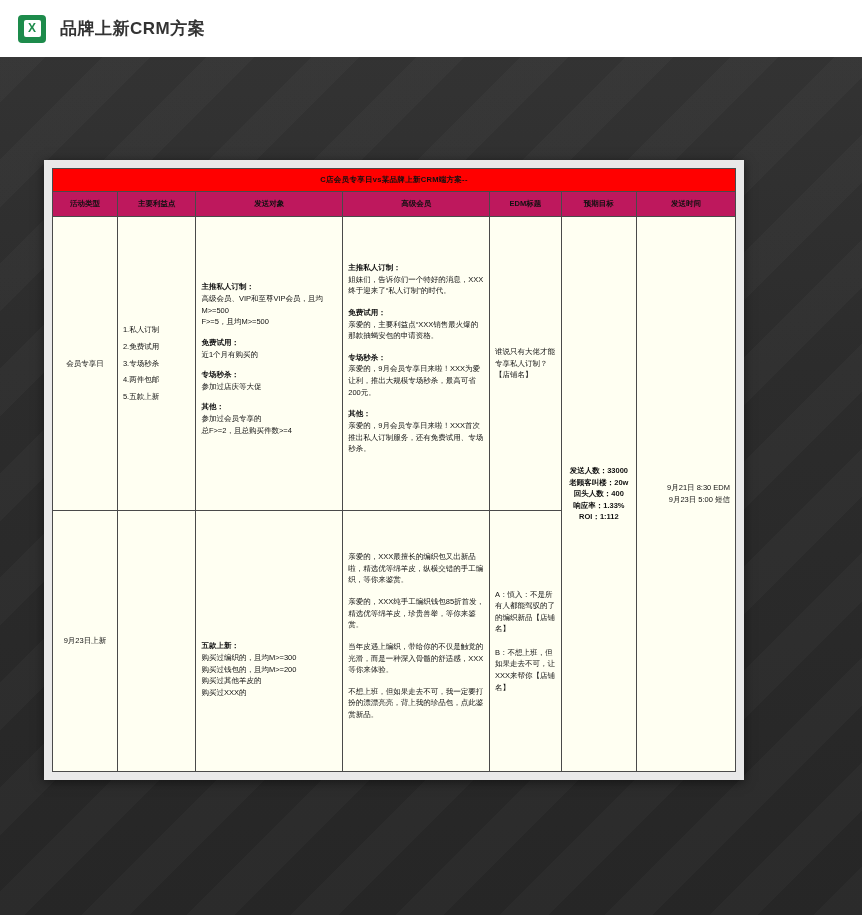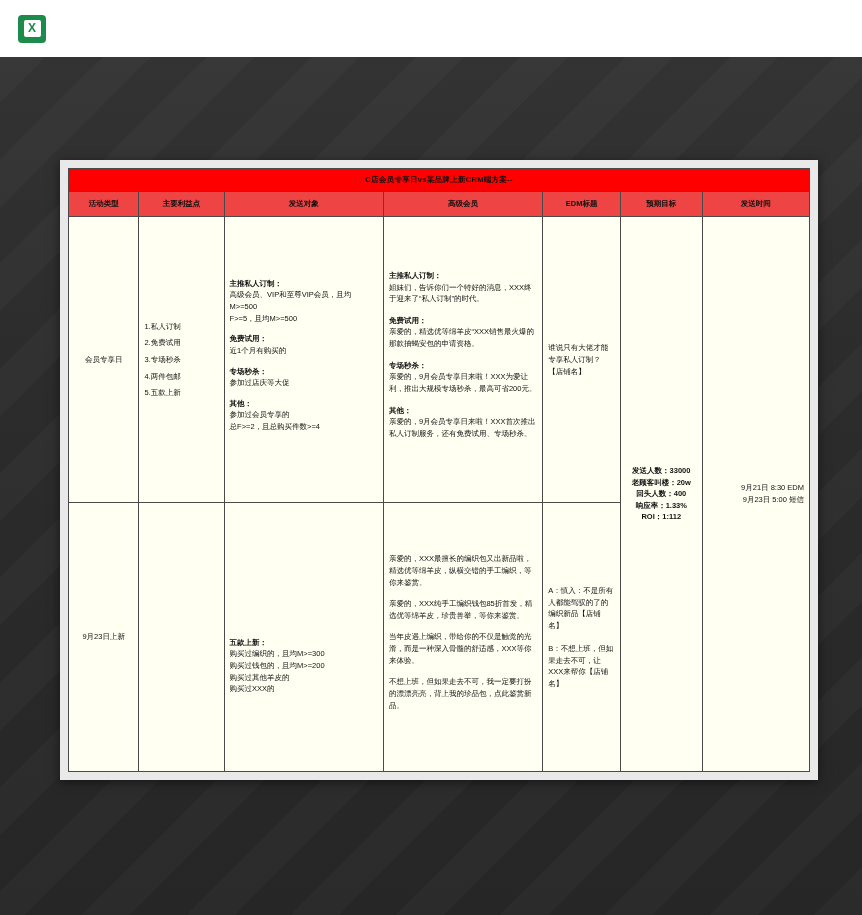--- a/index.html
+++ b/index.html
@@ -67,23 +67,23 @@
   .doc-title {
     margin-left: 14px;
     font-size: 17px;
     color: #333333;
     font-weight: bold;
     letter-spacing: 0.5px;
   }
 
   .sheet-wrap {
     position: absolute;
-    left: 60px;
+    left: 44px;
     top: 160px;
-    width: 758px;
+    width: 700px;
     height: 620px;
     background: #e9e9e9;
     padding: 8px 8px 8px 8px;
     box-sizing: border-box;
     box-shadow: 0 2px 10px rgba(0,0,0,0.5);
     z-index: 2;
   }
   table.crm {
     width: 100%;
     height: 100%;
@@ -104,21 +104,21 @@
     background: #ff0000;
     color: #ffffff;
     font-weight: bold;
     text-align: center;
     font-size: 9px;
     height: 16px;
     padding: 2px;
     letter-spacing: 0.3px;
   }
   .head-row td {
-    background: #ef4444;
+    background: #be185d;
     color: #000000;
     font-weight: bold;
     text-align: center;
     font-size: 8.5px;
     height: 18px;
     padding: 3px 2px;
   }
   td.c-type {
     text-align: center;
     font-size: 8px;
@@ -160,20 +160,21 @@
 </style>
 </head>
 <body>
 
 <div class="bg-stripes"></div>
 
 <div class="topbar">
   <div class="xls-badge">
     <div class="sheet">X</div>
   </div>
+  <div class="doc-title">品牌上新CRM方案</div>
 </div>
 
 <div class="sheet-wrap">
   <table class="crm">
     <colgroup>
       <col style="width:9.5%">
       <col style="width:11.5%">
       <col style="width:21.5%">
       <col style="width:21.5%">
       <col style="width:10.5%">
@@ -212,21 +213,21 @@
           <p><span class="b">专场秒杀：</span><br>
              <span style="white-space:pre-line">参加过店庆等大促</span></p>
           <p><span class="b">其他：</span><br>
              <span style="white-space:pre-line">参加过会员专享的
 总F&gt;=2，且总购买件数&gt;=4</span></p>
         </td>
         <td class="copy">
           <p><span class="b">主推私人订制：</span><br>
              <span>姐妹们，告诉你们一个特好的消息，XXX终于迎来了“私人订制”的时代。</span></p>
           <p><span class="b">免费试用：</span><br>
-             <span>亲爱的，精选优等绵羊皮“XXX销售最火爆的那款抽蝎安包的申请资格。</span></p>
+             <span>亲爱的，主要利益点“XXX销售最火爆的那款抽蝎安包的申请资格。</span></p>
           <p><span class="b">专场秒杀：</span><br>
              <span>亲爱的，9月会员专享日来啦！XXX为爱让利，推出大规模专场秒杀，最高可省200元。</span></p>
           <p><span class="b">其他：</span><br>
              <span>亲爱的，9月会员专享日来啦！XXX首次推出私人订制服务，还有免费试用、专场秒杀。</span></p>
         </td>
         <td class="edm">谁说只有大佬才能专享私人订制？【店铺名】</td>
         <td class="goal" rowspan="2">
           <div class="goal-line">发送人数：33000</div>
           <div class="goal-line">老顾客叫楼：20w</div>
           <div class="goal-line">回头人数：400</div>

